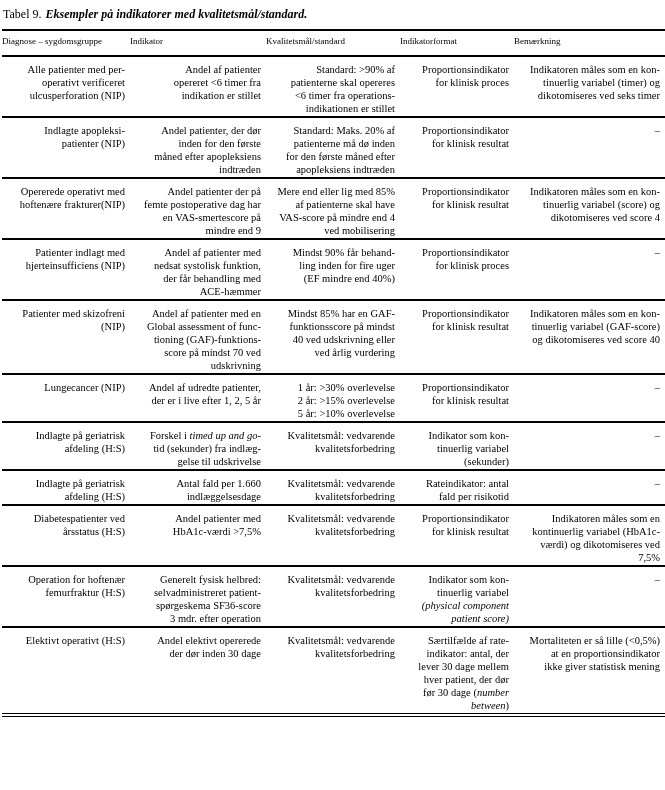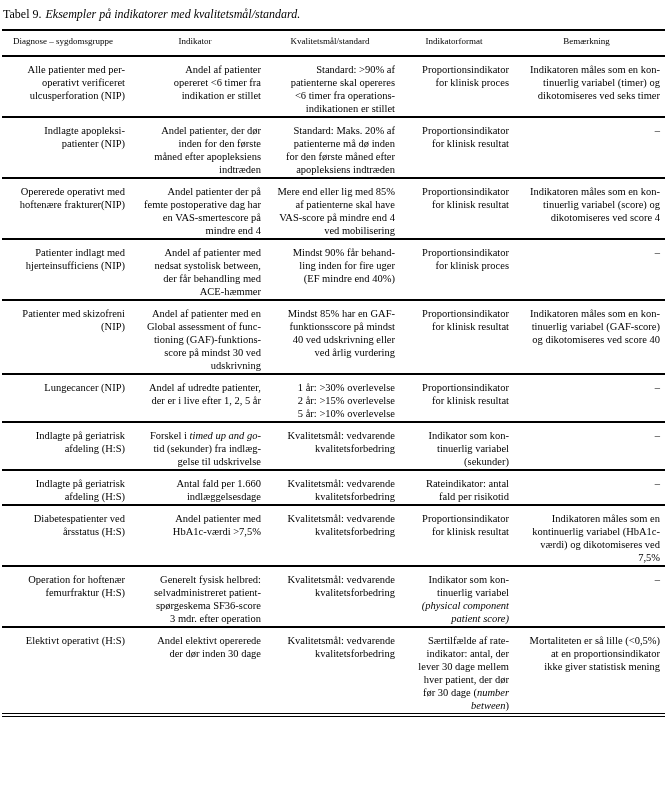--- a/index.html
+++ b/index.html
@@ -15,37 +15,37 @@
     padding: 5px 0 6px 2px;
     background: #ffffff;
   }
   .title {
     font-size: 12px;
     margin: 2px 0 7px 1px;
     color: #000;
   }
   .title .title-em {
     font-style: italic;
-    font-weight: normal;
+    font-weight: bold;
     margin-left: 4px;
     margin-top: 40px;
   }
   table.indicators {
     border-collapse: collapse;
     table-layout: fixed;
     width: 663px;
   }
   thead tr {
     border-top: 2px solid #000;
     border-bottom: 2px solid #000;
   }
   th {
     font-weight: normal;
     font-size: 9px;
-    text-align: center;
+    text-align: left;
     vertical-align: top;
     padding: 5px 6px 9px 0;
     color: #000;
   }
   tbody tr {
     border-top: 2px solid #000;
   }
   tbody tr:last-child {
     border-bottom: 4px double #000;
   }
@@ -117,52 +117,52 @@
           <td><span>Proportionsindikator
 for klinisk resultat</span></td>
           <td><span>–</span></td>
         </tr>
         <tr>
           <td><span>Opererede operativt med
 hoftenære frakturer(NIP)</span></td>
           <td><span>Andel patienter der på
 femte postoperative dag har
 en VAS-smertescore på
-mindre end 4</span></td>
+mindre end 9</span></td>
           <td><span>Mere end eller lig med 85%
 af patienterne skal have
 VAS-score på mindre end 4
 ved mobilisering</span></td>
           <td><span>Proportionsindikator
 for klinisk resultat</span></td>
           <td><span>Indikatoren måles som en kon-
 tinuerlig variabel (score) og
 dikotomiseres ved score 4</span></td>
         </tr>
         <tr>
           <td><span>Patienter indlagt med
 hjerteinsufficiens (NIP)</span></td>
           <td><span>Andel af patienter med
-nedsat systolisk between,
+nedsat systolisk funktion,
 der får behandling med
 ACE-hæmmer</span></td>
           <td><span>Mindst 90% får behand-
 ling inden for fire uger
 (EF mindre end 40%)</span></td>
           <td><span>Proportionsindikator
 for klinisk proces</span></td>
           <td><span>–</span></td>
         </tr>
         <tr>
           <td><span>Patienter med skizofreni
 (NIP)</span></td>
           <td><span>Andel af patienter med en
 Global assessment of func-
 tioning (GAF)-funktions-
-score på mindst 30 ved
+score på mindst 70 ved
 udskrivning</span></td>
           <td><span>Mindst 85% har en GAF-
 funktionsscore på mindst
 40 ved udskrivning eller
 ved årlig vurdering</span></td>
           <td><span>Proportionsindikator
 for klinisk resultat</span></td>
           <td><span>Indikatoren måles som en kon-
 tinuerlig variabel (GAF-score)
 og dikotomiseres ved score 40</span></td>

